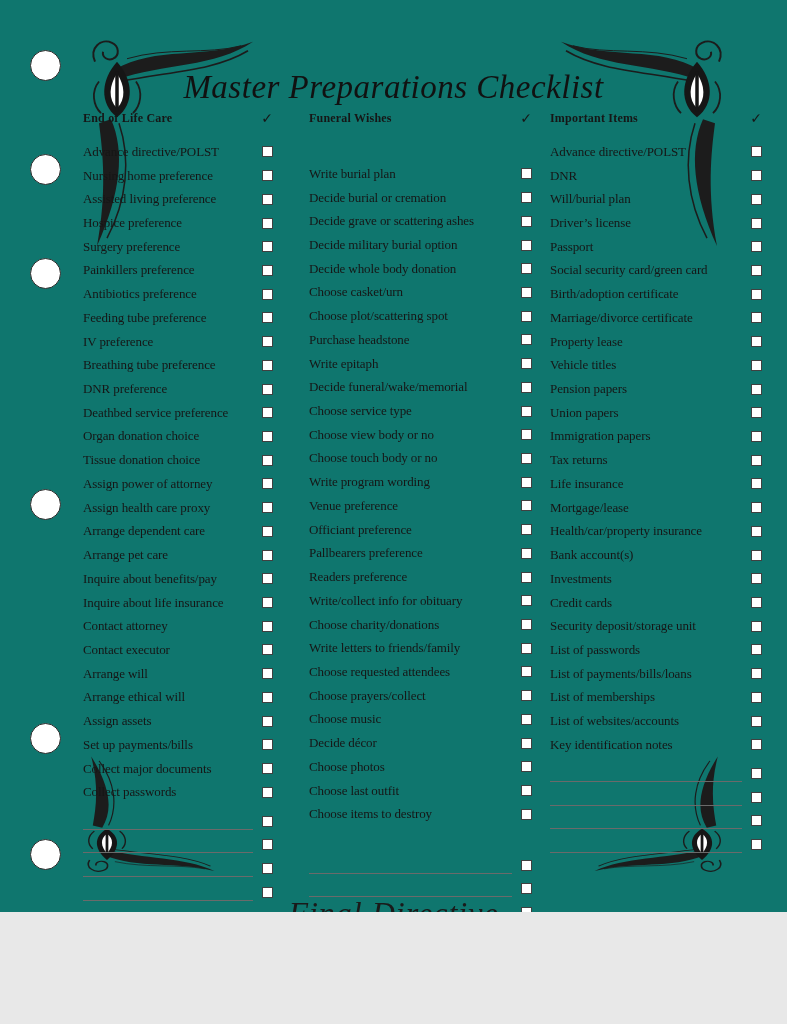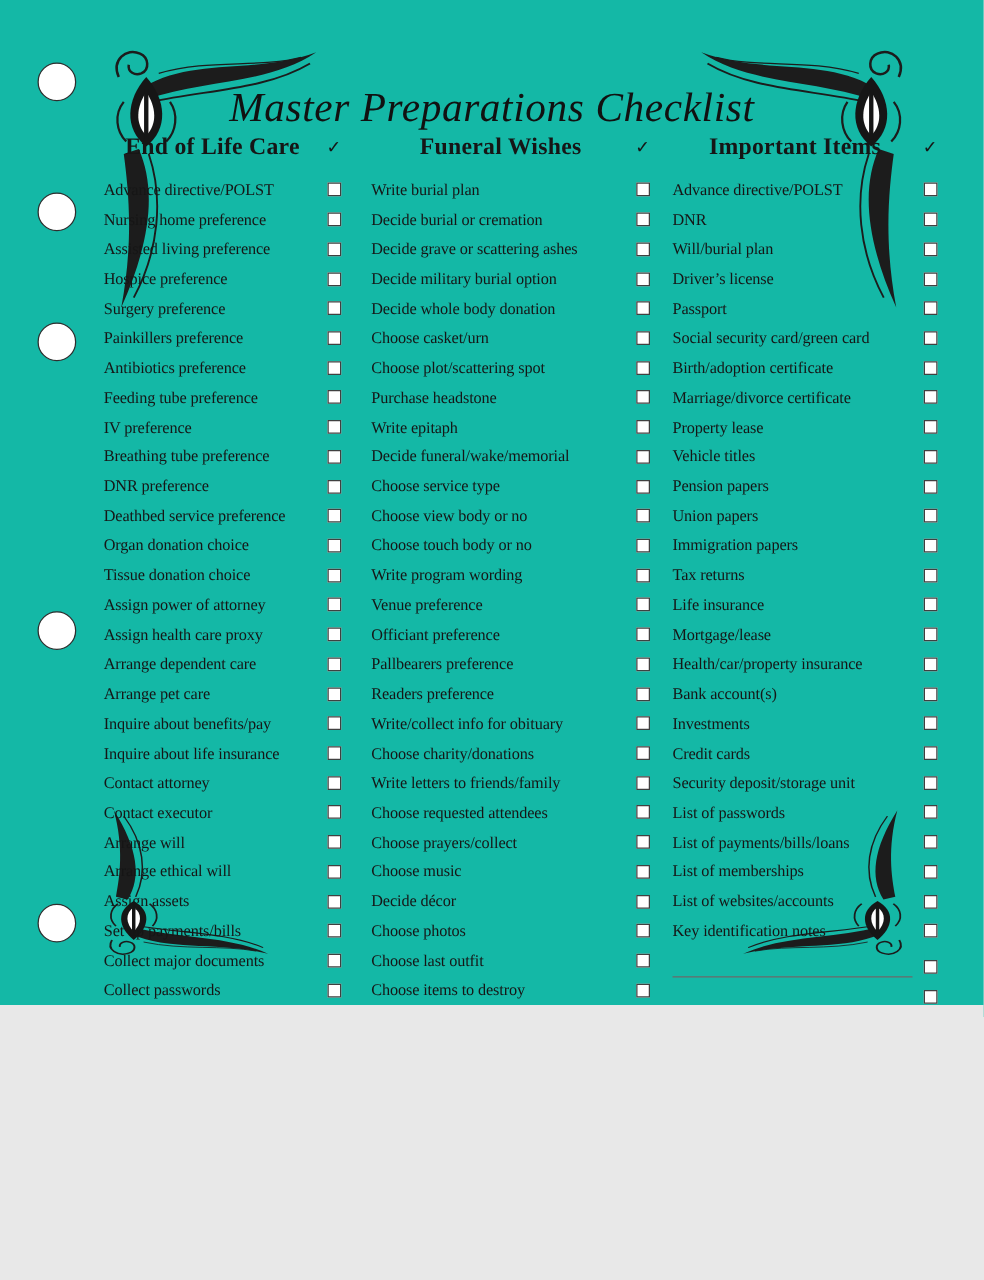--- a/index.html
+++ b/index.html
@@ -1,18 +1,18 @@
 <!DOCTYPE html>
 <html><head>
 <meta charset="utf-8">
 <style>
   html,body { margin:0; padding:0; background:#e8e8e8; }
   .page {
-    position:relative; width:787px; height:804px; margin:0 auto;
-    background:#14b8a6; overflow:hidden;
+    position:relative; width:787px; height:912px; margin:0 auto;
+    background:#0f766e; overflow:hidden;
     font-family:"Liberation Serif", serif; color:#161616;
   }
 
   
   .title {
     position:absolute; top:47px; left:0; width:100%;
     text-align:center; font-style:italic; font-size:33px; font-weight:400;
     letter-spacing:0.5px; color:#111;
   }
 
@@ -28,28 +28,28 @@
   .flourish svg { display:block; width:100%; height:100%; }
   .fl-tl { left:55px;  top:26px;  width:200px; height:228px; }
   .fl-tr { right:28px; top:26px;  width:200px; height:228px; transform:scaleX(-1); }
   .fl-bl { left:58px;  bottom:32px; width:158px; height:128px; transform:scaleY(-1); }
   .fl-br { right:36px; bottom:32px; width:158px; height:128px; transform:scale(-1,-1); }
 
   
   .columns { position:absolute; left:83px; top:106px; display:flex; }
   section.column { display:flex; flex-direction:column; box-sizing:border-box; }
   .col-0 { width:190px; }
-  .col-1 { width:223px; margin-left:24px; }
+  .col-1 { width:223px; margin-left:36px;gap:22px; }
   .col-2 { width:212px; margin-left:18px; }
 
   .col-header {
     display:grid; grid-template-columns:1fr 16px; align-items:center;
     height:24px; margin-bottom:10px;
   }
-  .col-title { text-align:center; font-weight:700; font-size:19px; letter-spacing:0.2px; }
+  .col-title { text-align:left; font-weight:700; font-size:12px; letter-spacing:0.2px; }
   .col-check { font-family:"DejaVu Sans", sans-serif; font-size:14px; text-align:right; }
 
   .items, .blanks { display:flex; flex-direction:column; }
   .row {
     display:flex; justify-content:space-between; align-items:center;
     height:23.72px;
   }
   .row .label { font-size:13px; white-space:nowrap; letter-spacing:-0.1px; }
   .checkbox {
     width:11px; height:11px; box-sizing:border-box;

